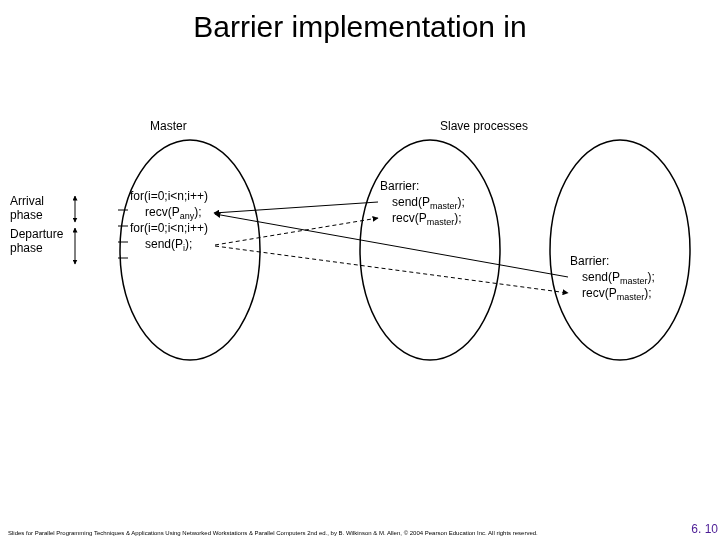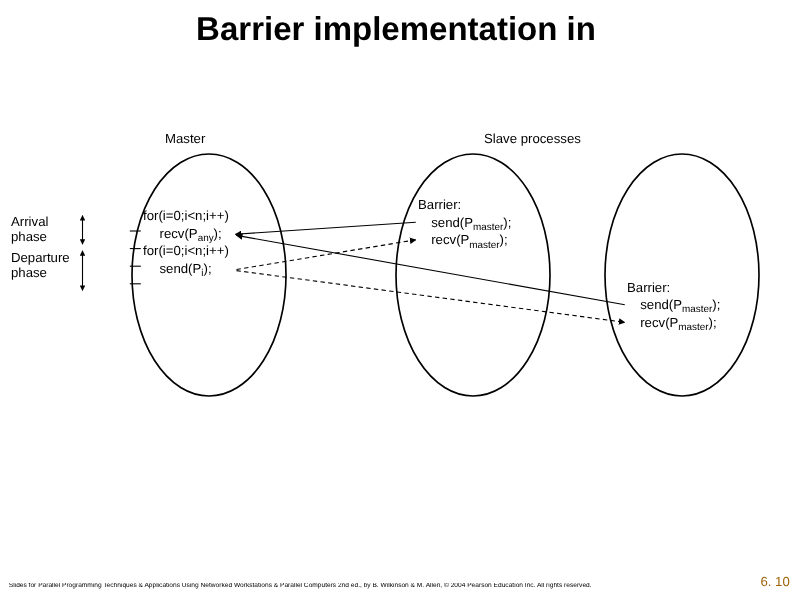--- a/index.html
+++ b/index.html
@@ -16,21 +16,21 @@
     width: 720px;
     height: 540px;
   }
   .title {
     position: absolute;
     top: 10px;
     left: 0;
     width: 100%;
     text-align: center;
     font-size: 30px;
-    font-weight: bold;
+    font-weight: normal;
     line-height: 1.15;
     color: #000;
   }
   .diagram {
     position: absolute;
     top: 100px;
     left: 0;
     width: 720px;
     height: 400px;
   }
@@ -42,21 +42,21 @@
     font-size: 6px;
     color: #000;
     white-space: nowrap;
     overflow: hidden;
   }
   .page-num {
     position: absolute;
     bottom: 4px;
     right: 2px;
     font-size: 12px;
-    color: #a16207;
+    color: #4c1d95;
   }
   .lbl {
     font-family: Arial, Helvetica, sans-serif;
     font-size: 12px;
     fill: #000;
   }
   .code {
     font-family: Arial, Helvetica, sans-serif;
     font-size: 12px;
     fill: #000;

